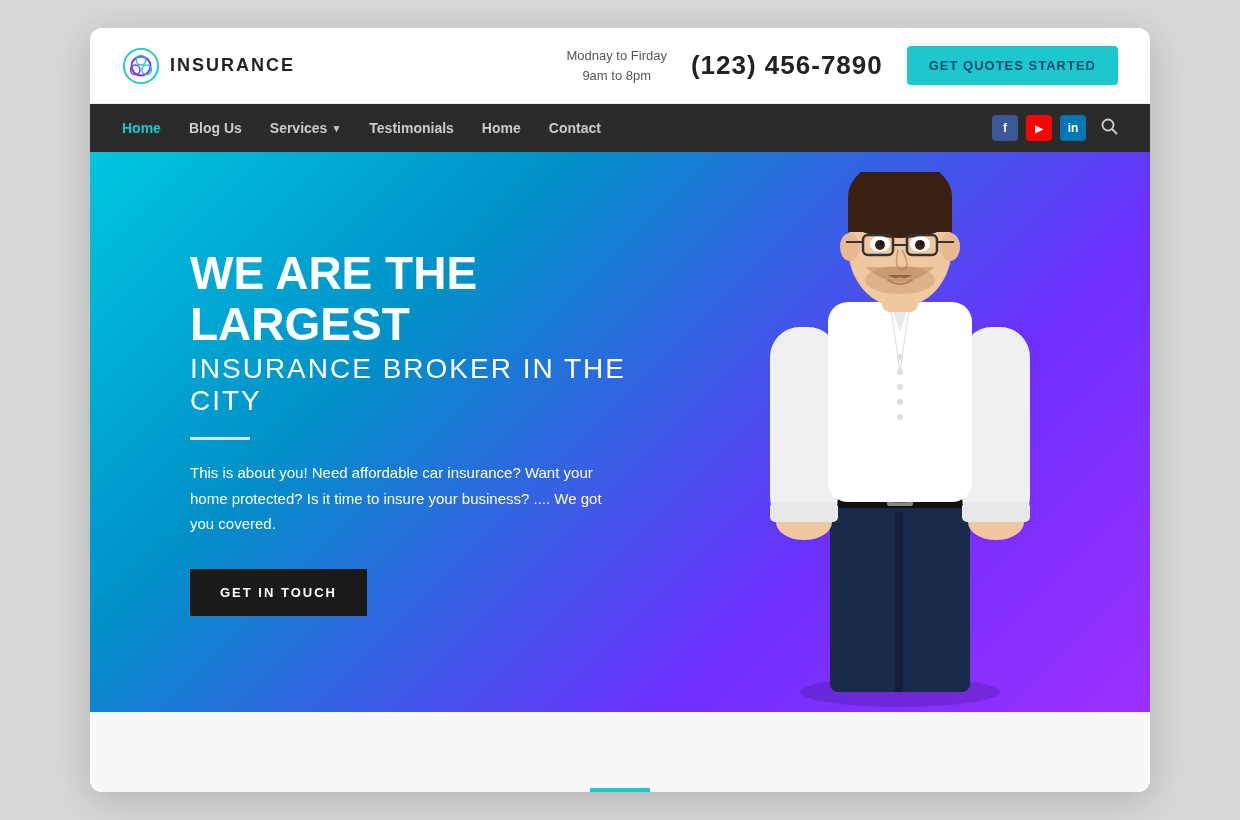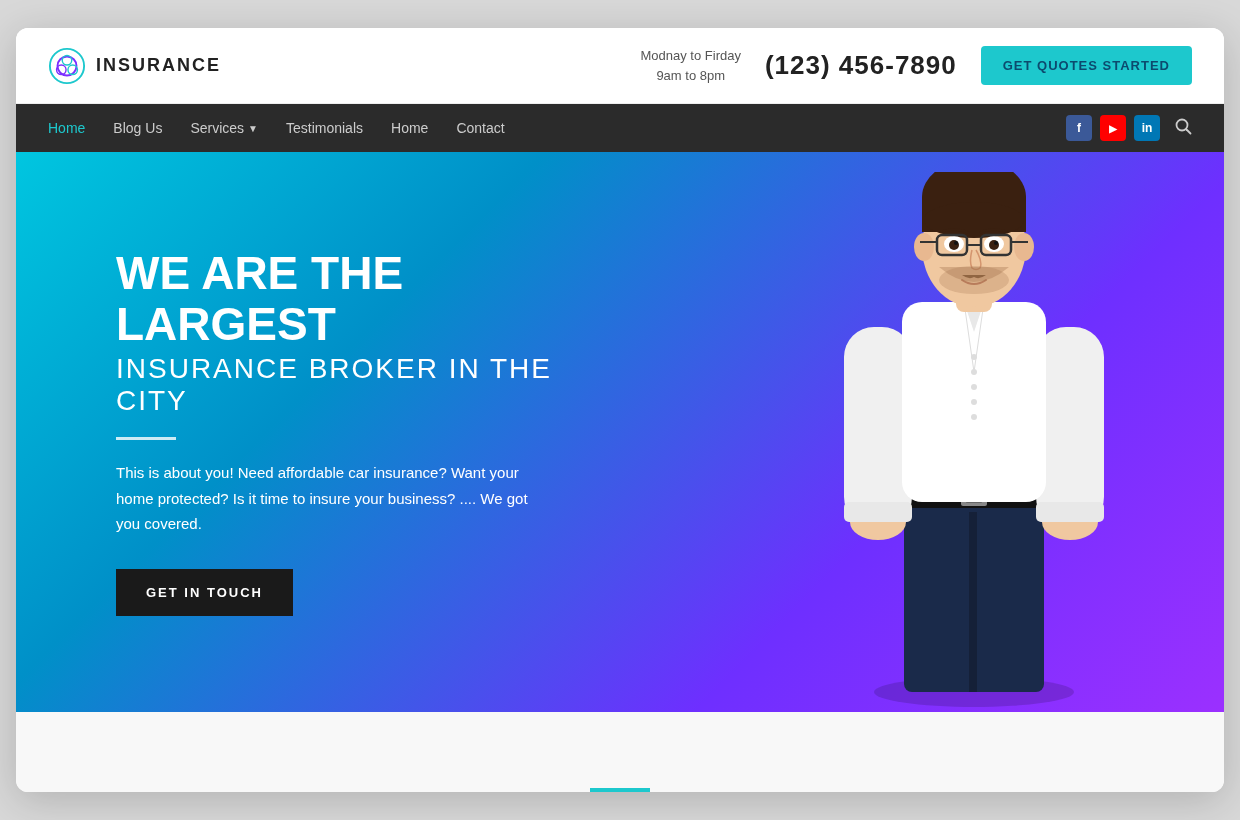--- a/index.html
+++ b/index.html
@@ -6,21 +6,21 @@
     body {
       background: #d8d8d8;
       display: flex;
       justify-content: center;
       align-items: center;
       min-height: 100vh;
       font-family: 'Arial', sans-serif;
     }
 
     .browser-window {
-      width: 1208px;
+      width: 1060px;
       background: #fff;
       border-radius: 12px;
       overflow: hidden;
       box-shadow: 0 8px 40px rgba(0,0,0,0.18);
     }
 
     
     .top-bar {
       background: #fff;
       display: flex;
@@ -95,21 +95,21 @@
       display: flex;
       align-items: center;
       gap: 28px;
       list-style: none;
     }
 
     .nav-links li a {
       color: #ccc;
       text-decoration: none;
       font-size: 14px;
-      font-weight: 400;
+      font-weight: 700;
     }
 
     .nav-links li a.active {
       color: #1dc8cd;
     }
 
     .nav-links li .dropdown-arrow {
       font-size: 10px;
       color: #ccc;
     }

